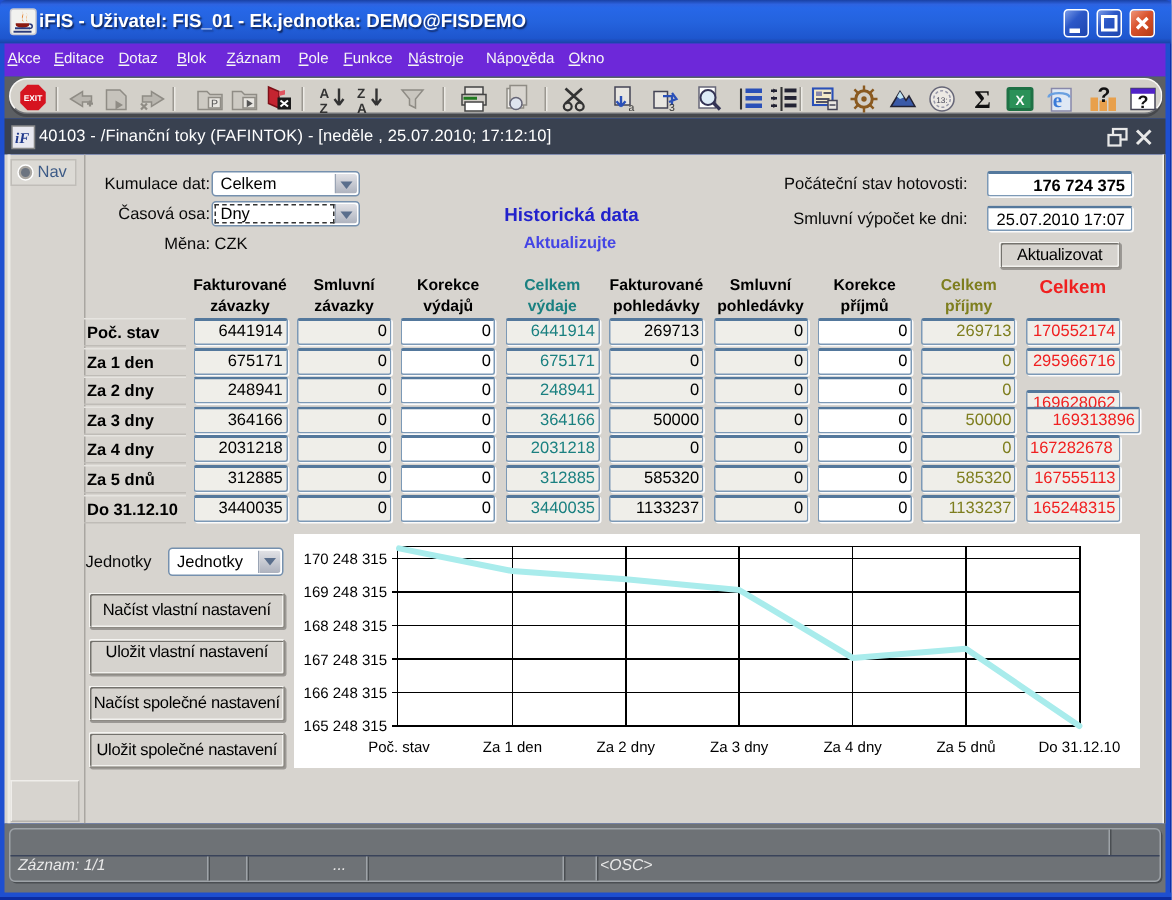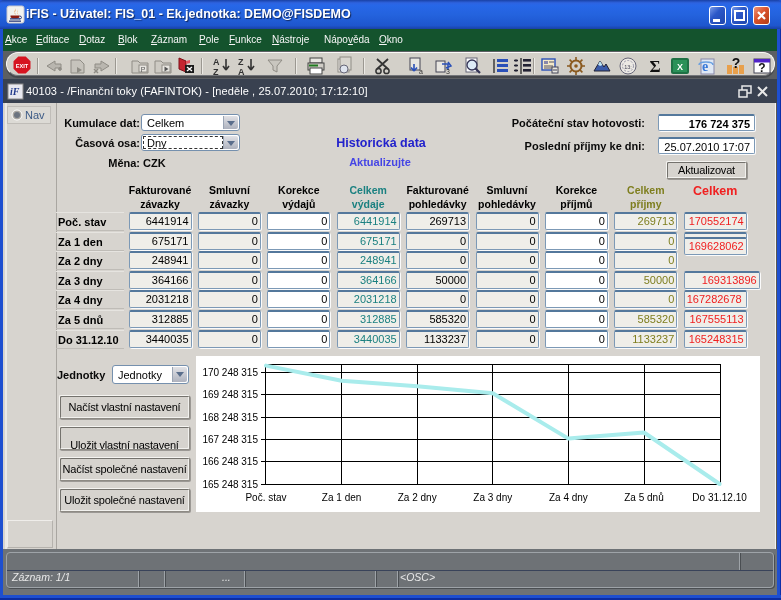--- a/index.html
+++ b/index.html
@@ -12,35 +12,35 @@
   border-radius:4px 4px 0 0; }
 .capbtn { top:6px; width:17px; height:19px; border:1px solid #fff; border-radius:3px;
   color:#fff; }
 #btnmin { left:709px; background:linear-gradient(135deg,#7a9be8 0%,#2c58c8 40%,#1e46ae 100%); }
 #btnmax { left:731px; background:linear-gradient(135deg,#7a9be8 0%,#2c58c8 40%,#1e46ae 100%); }
 #btncls { left:753px; background:linear-gradient(135deg,#ee9579 0%,#d9512c 45%,#b33c16 100%); }
 #frameL { left:0; top:29px; width:3px; height:571px; background:#1E4FD0; }
 #frameR { left:777px; top:29px; width:4px; height:571px; background:linear-gradient(90deg,#1E4FD0 0 3px,#0E2FA8 3px); }
 #frameB { left:0; top:595px; width:781px; height:5px; background:linear-gradient(180deg,#1E4FD0 0 3px,#0C2CA0 3px); }
 
-#menubar { left:3px; top:29px; width:774px; height:22px; background:#14532d; color:#F6F6F6; font-size:10px; }
+#menubar { left:3px; top:29px; width:774px; height:22px; background:#6d28d9; color:#F6F6F6; font-size:10px; }
 #menubar span { position:absolute; top:5px; }
 #menubar u { text-decoration:underline; }
 
 #toolstrip { left:3px; top:51px; width:774px; height:28px; background:#5C5F63; }
 #toolbar { left:6px; top:52px; width:769px; height:24px; background:#D3D0C9;
   border-radius:12px; border:1px solid #FAF9F7; border-bottom-color:#74767a; box-shadow:0 2px 0 #46484c; }
 .tic { position:absolute; top:0px; width:20px; height:20px; }
 .tsep { position:absolute; top:2px; width:2px; height:16px; border-left:1px solid #9b9891; border-right:1px solid #ECEAE5; }
 
 #mditop { left:3px; top:79px; width:774px; height:24px; background:#394150; }
 
 #content { left:3px; top:103px; width:774px; height:446px; background:#D7D4CF; }
 #sidebar-line { left:56px; top:103px; width:1px; height:446px; background:#A9A6A1; }
-.lbl { position:absolute; font-size:11px; font-weight:bold; color:#090909; white-space:nowrap; }
+.lbl { position:absolute; font-size:11px; font-weight:normal; color:#090909; white-space:nowrap; }
 .rlbl { text-align:right; }
 .combo { position:absolute; background:#fff; border:1px solid #7590AE; border-radius:3px; }
 .combo .ctxt { position:absolute; left:5px; top:2px; font-size:11px; color:#000; }
 .combo .carr { position:absolute; right:1px; top:1px; bottom:1px; width:15px;
   background:linear-gradient(180deg,#E2E2E6 0%,#C2C5CE 60%,#AEB2BE 100%); border-left:1px solid #9aa4b4; border-radius:0 2px 2px 0; }
 .carr:after { content:""; position:absolute; left:3px; top:5px; border-left:4px solid transparent; border-right:4px solid transparent; border-top:5px solid #5A6E8C; }
 .sunken { position:absolute; background:#fff; border:1px solid #7C99B6; border-top:2px solid #54789C; border-radius:2px; box-shadow:1px 1px 0 rgba(255,255,255,0.9); font-size:11px; }
 .fld { position:absolute; height:18px; background:#EFEEE9; border:1px solid #7C99B6;
   border-top:2px solid #54789C; border-radius:2px;
   box-shadow:1px 1px 0 rgba(255,255,255,0.9); font-size:11px; color:#000;
@@ -295,21 +295,21 @@
   </div>
 <div class="combo" style="left:141px;top:134px;width:99px;height:17px;">
     <span class="ctxt">Dny</span>
     <span class="carr"></span>
   <div style="position:absolute;left:1px;top:1px;width:80px;height:13px;border:1px dashed #333;"></div>
   </div>
 <div class="abs" style="left:306px;top:136px;width:150px;text-align:center;font-size:12.5px;font-weight:bold;color:#2222CC;">Historická data</div>
 <div class="abs" style="left:305px;top:156px;width:150px;text-align:center;font-size:11px;font-weight:bold;color:#4545E5;">Aktualizujte</div>
 
 <div class="lbl rlbl" style="left:445px;top:117px;width:200px;">Počáteční stav hotovosti:</div>
-<div class="lbl rlbl" style="left:445px;top:140px;width:200px;">Poslední příjmy ke dni:</div>
+<div class="lbl rlbl" style="left:445px;top:140px;width:200px;">Smluvní výpočet ke dni:</div>
 <div class="sunken" style="left:658px;top:114px;width:97px;height:17px;text-align:right;font-weight:bold;padding:2px 4px 0 0;">176 724 375</div>
 <div class="sunken" style="left:658px;top:137px;width:97px;height:17px;text-align:right;padding:2px 4px 0 0;">25.07.2010 17:07</div>
 <div class="btn" style="left:666px;top:161px;width:81px;height:18px;padding-top:2px;">Aktualizovat</div>
 
 <div id="headers">
     <div class="hdr" style="left:125.0px;top:184px;color:#000;">Fakturované</div>
     <div class="hdr" style="left:125.0px;top:198px;color:#000;">závazky</div>
     <div class="hdr" style="left:194.4px;top:184px;color:#000;">Smluvní</div>
     <div class="hdr" style="left:194.4px;top:198px;color:#000;">závazky</div>
     <div class="hdr" style="left:263.8px;top:184px;color:#000;">Korekce</div>
@@ -351,21 +351,21 @@
     <div class="fld" style="left:683.7px;top:231.6px;width:63px;color:#F02020;">295966716</div>
     <div class="rowlbl" style="top:251.2px;">Za 2 dny</div>
     <div class="fld" style="left:128.5px;top:251.2px;width:63px;color:#000;">248941</div>
     <div class="fld" style="left:197.9px;top:251.2px;width:63px;color:#000;">0</div>
     <div class="fld white" style="left:267.3px;top:251.2px;width:63px;color:#000;">0</div>
     <div class="fld" style="left:336.7px;top:251.2px;width:63px;color:#1A8080;">248941</div>
     <div class="fld" style="left:406.1px;top:251.2px;width:63px;color:#000;">0</div>
     <div class="fld" style="left:475.5px;top:251.2px;width:63px;color:#000;">0</div>
     <div class="fld white" style="left:544.9px;top:251.2px;width:63px;color:#000;">0</div>
     <div class="fld" style="left:614.3px;top:251.2px;width:63px;color:#7E7E1E;">0</div>
-    <div class="fld" style="left:683.7px;top:237px;width:63px;color:#F02020;">169628062</div>
+    <div class="fld" style="left:683.7px;top:260px;width:63px;color:#F02020;">169628062</div>
     <div class="rowlbl" style="top:270.8px;">Za 3 dny</div>
     <div class="fld" style="left:128.5px;top:270.8px;width:63px;color:#000;">364166</div>
     <div class="fld" style="left:197.9px;top:270.8px;width:63px;color:#000;">0</div>
     <div class="fld white" style="left:267.3px;top:270.8px;width:63px;color:#000;">0</div>
     <div class="fld" style="left:336.7px;top:270.8px;width:63px;color:#1A8080;">364166</div>
     <div class="fld" style="left:406.1px;top:270.8px;width:63px;color:#000;">50000</div>
     <div class="fld" style="left:475.5px;top:270.8px;width:63px;color:#000;">0</div>
     <div class="fld white" style="left:544.9px;top:270.8px;width:63px;color:#000;">0</div>
     <div class="fld" style="left:614.3px;top:270.8px;width:63px;color:#7E7E1E;">50000</div>
     <div class="fld" style="left:683.7px;top:270.8px;width:76px;color:#F02020;">169313896</div>
@@ -400,21 +400,21 @@
     <div class="fld" style="left:614.3px;top:329.6px;width:63px;color:#7E7E1E;">1133237</div>
     <div class="fld" style="left:683.7px;top:329.6px;width:63px;color:#F02020;">165248315</div>
   </div>
 
 <div class="lbl" style="left:57px;top:369px;">Jednotky</div>
 <div class="combo" style="left:112px;top:365px;width:77px;height:19px;">
     <span class="ctxt" style="top:3px">Jednotky</span>
     <span class="carr"></span>
   </div>
 <div class="btn" style="left:59px;top:395px;width:131px;height:24px;padding-top:5px;">Načíst vlastní nastavení</div>
-<div class="btn" style="left:59px;top:426px;width:131px;height:24px;padding-top:12px;">Uložit vlastní nastavení</div>
+<div class="btn" style="left:59px;top:426px;width:131px;height:24px;padding-top:2px;">Uložit vlastní nastavení</div>
 <div class="btn" style="left:59px;top:457px;width:131px;height:24px;padding-top:5px;">Načíst společné nastavení</div>
 <div class="btn" style="left:59px;top:488px;width:131px;height:24px;padding-top:5px;">Uložit společné nastavení</div>
 
 <div class="abs" style="left:196px;top:356px;width:564px;height:156px;background:#fff;"></div>
 <svg class="abs" style="left:196px;top:356px" width="564" height="156" viewBox="0 0 564 156">
   <g stroke="#000" stroke-width="1" fill="none" shape-rendering="crispEdges">
     <rect x="69" y="8.3" width="455" height="119.7"></rect>
     <line x1="69" y1="16.4" x2="524" y2="16.4"></line>
     <line x1="69" y1="38.7" x2="524" y2="38.7"></line>
     <line x1="69" y1="61" x2="524" y2="61"></line>

